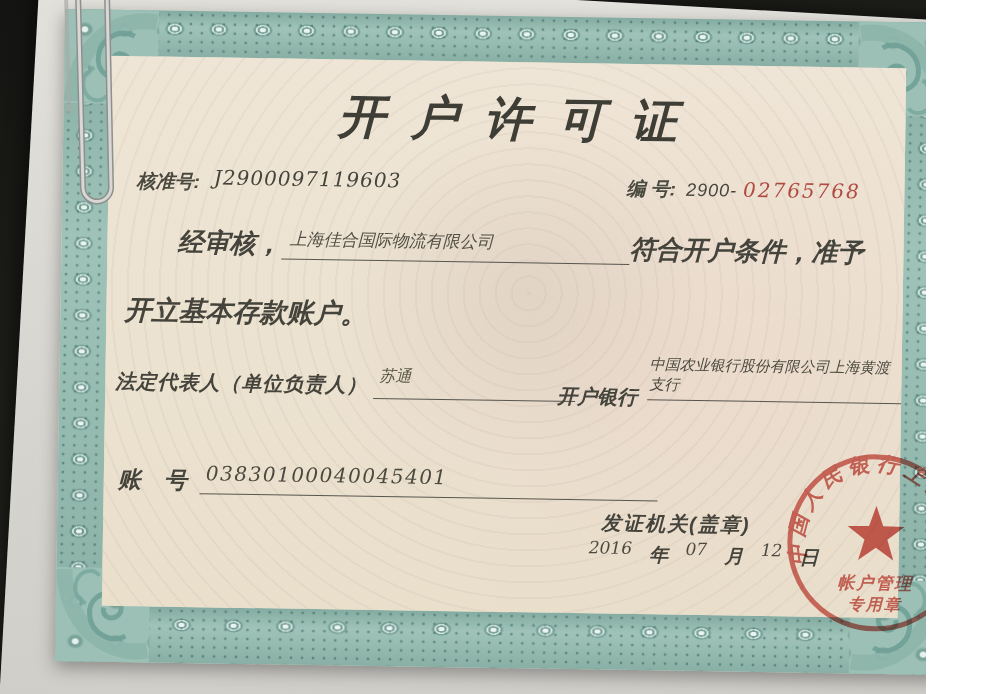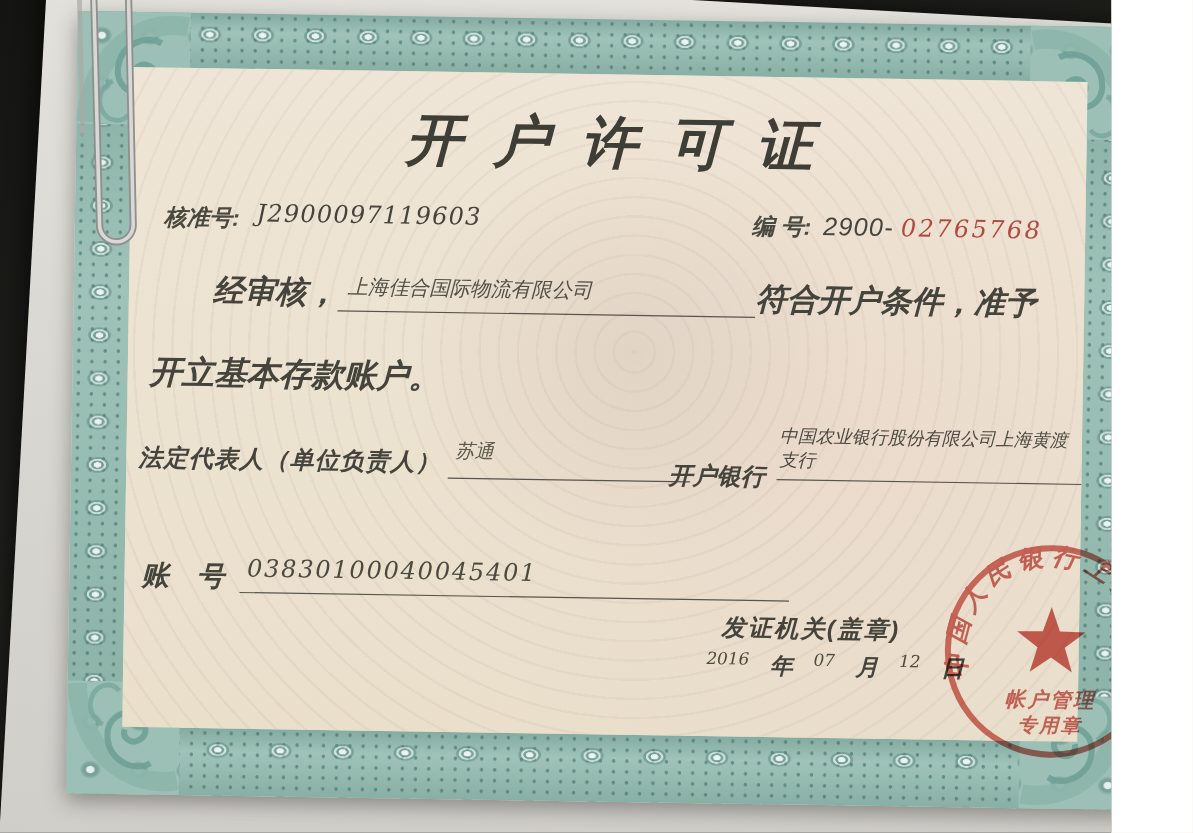--- a/index.html
+++ b/index.html
@@ -39,36 +39,36 @@
       repeating-radial-gradient(circle at 53% 42%, rgba(170,152,142,.10) 0 2px, rgba(0,0,0,0) 2px 16px),
       radial-gradient(ellipse 500px 400px at 75% 55%, rgba(233,205,198,.35), rgba(233,205,198,0) 75%),
       linear-gradient(180deg,#efe5d6 0%,#ece2d0 55%,#e9dfcb 100%);}
   .row{position:absolute;left:0;right:0;}
   .title{top:26px;text-align:center;font-size:47px;font-weight:bold;letter-spacing:26px;color:#3e3d36;font-family:"DejaVu Serif","Liberation Serif",serif;text-indent:26px;}
   .info-row{top:112px;height:30px;}
   .lbl{font-weight:bold;color:#4a493f;}
   .approval{position:absolute;left:28px;font-size:19px;}
   .approval .num{font-family:"DejaVu Serif","Liberation Serif",serif;font-size:20px;margin-left:14px;letter-spacing:1px;position:relative;top:-4px;}
   .serial{position:absolute;left:518px;font-size:19px;}
-  .serial .pre{font-size:21px;margin-left:10px;letter-spacing:1px;}
+  .serial .pre{font-size:18px;margin-left:10px;letter-spacing:1px;}
   .serial .red{color:#b0493f;font-family:"DejaVu Serif","Liberation Serif",serif;font-size:20px;letter-spacing:2px;margin-left:6px;}
   .line1{top:168px;padding-left:70px;font-size:26px;font-weight:bold;white-space:nowrap;}
   .company-box{display:inline-block;width:336px;border-bottom:1.5px solid #57554e;vertical-align:bottom;font-size:17px;font-weight:normal;color:#524f45;padding:0 4px 8px 8px;position:relative;top:-2px;}
   .line2{top:236px;padding-left:18px;font-size:27px;font-weight:bold;}
   .row3{top:312px;font-size:20px;}
   .legal-lbl{position:absolute;left:10px;font-weight:bold;letter-spacing:1px;}
   .name-box{position:absolute;left:268px;width:196px;border-bottom:1.5px solid #57554e;font-size:16px;color:#5b584c;padding:0 0 6px 6px;top:-6px;height:26px;}
   .bank-lbl{position:absolute;left:452px;font-weight:bold;top:8px;}
   .bank-box{position:absolute;left:542px;width:252px;border-bottom:1.5px solid #57554e;font-size:15px;line-height:1.35;color:#4c4a40;padding:0 0 4px 2px;top:-22px;}
   .row4{top:408px;font-size:23px;}
   .acct-lbl{position:absolute;left:14px;font-weight:bold;}
   .acct-box{position:absolute;left:96px;width:452px;border-bottom:1.5px solid #57554e;font-size:20px;font-family:"DejaVu Serif","Liberation Serif",serif;color:#4c4a40;letter-spacing:1.5px;padding:0 0 6px 6px;top:-4px;height:26px;}
   .issuer{top:446px;left:498px;font-size:20px;font-weight:bold;letter-spacing:2px;position:absolute;right:auto;}
   .dateline{top:478px;left:486px;position:absolute;font-size:19px;white-space:nowrap;}
-  .dateline .n{font-family:"DejaVu Serif","Liberation Serif",serif;font-size:14px;position:relative;top:-7px;color:#4c4a40;}
+  .dateline .n{font-family:"DejaVu Serif","Liberation Serif",serif;font-size:17px;position:relative;top:-7px;color:#4c4a40;}
   .dateline .u{font-weight:bold;margin:0 12px;color:#45443c;}
   
   .seal{position:absolute;right:-26px;bottom:36px;width:190px;height:190px;z-index:30;opacity:.88;mix-blend-mode:multiply;}
   
   .clip{position:absolute;left:56px;top:-8px;z-index:60;}
 </style>
 </head>
 <body>
 
 <div class="photo">

